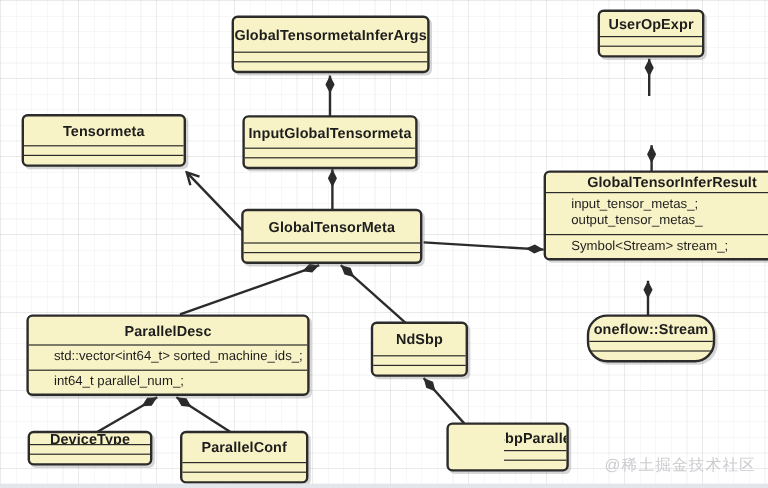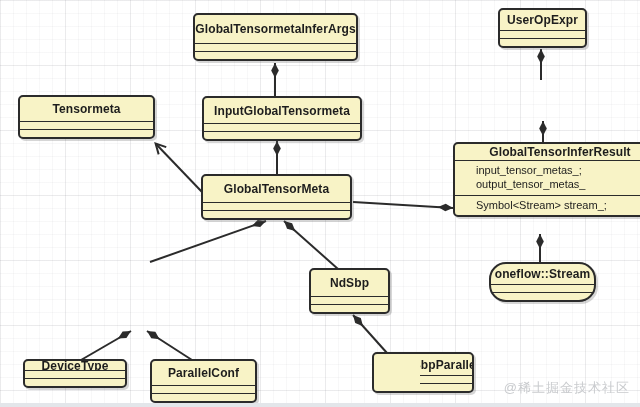--- a/index.html
+++ b/index.html
@@ -106,21 +106,21 @@
     <div class="uml-comp"></div>
     <div class="uml-comp"></div>
   </div>
 
   <div class="uml-box" style="left:18px;top:95px;width:137px;height:44px;">
     <div class="uml-title">Tensormeta</div>
     <div class="uml-comp"></div>
     <div class="uml-comp"></div>
   </div>
 
-  <div class="uml-box" style="left:202px;top:96px;width:160px;height:45px;">
+  <div class="uml-box" style="left:202px;top:96px;width:146px;height:45px;">
     <div class="uml-title">InputGlobalTensormeta</div>
     <div class="uml-comp"></div>
     <div class="uml-comp"></div>
   </div>
 
 
   <div class="uml-box" style="left:201px;top:174px;width:151px;height:46px;">
     <div class="uml-title">GlobalTensorMeta</div>
     <div class="uml-comp"></div>
     <div class="uml-comp"></div>
@@ -136,20 +136,29 @@
       <div>Symbol&lt;Stream&gt; stream_;</div>
     </div>
   </div>
 
   <div class="uml-box" style="left:489px;top:262px;width:107px;height:40px;border-radius:17px;">
     <div class="uml-title">oneflow::Stream</div>
     <div class="uml-comp"></div>
     <div class="uml-comp"></div>
   </div>
 
+  <div class="uml-box" style="left:22px;top:262px;width:236px;height:68px;">
+    <div class="uml-title">ParallelDesc</div>
+    <div class="uml-comp tx">
+      <div>std::vector&lt;int64_t&gt; sorted_machine_ids_;</div>
+    </div>
+    <div class="uml-comp tx">
+      <div>int64_t parallel_num_;</div>
+    </div>
+  </div>
 
   <div class="uml-box" style="left:309px;top:268px;width:81px;height:46px;">
     <div class="uml-title">NdSbp</div>
     <div class="uml-comp"></div>
     <div class="uml-comp"></div>
   </div>
 
   <div class="uml-box" style="left:372px;top:352px;width:102px;height:41px;padding-left:46px;">
     <div class="uml-title">SbpParallel</div>
     <div class="uml-comp"></div>

